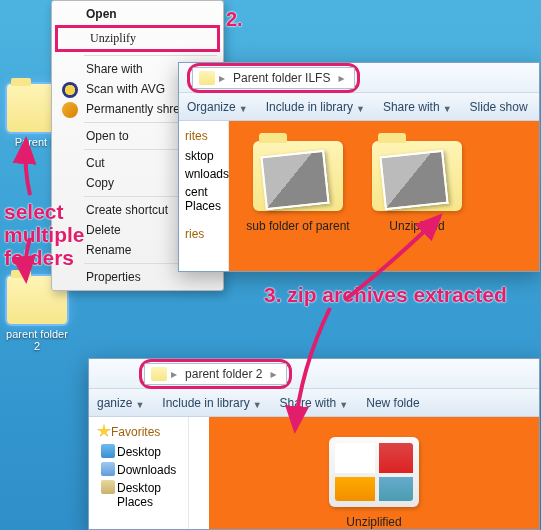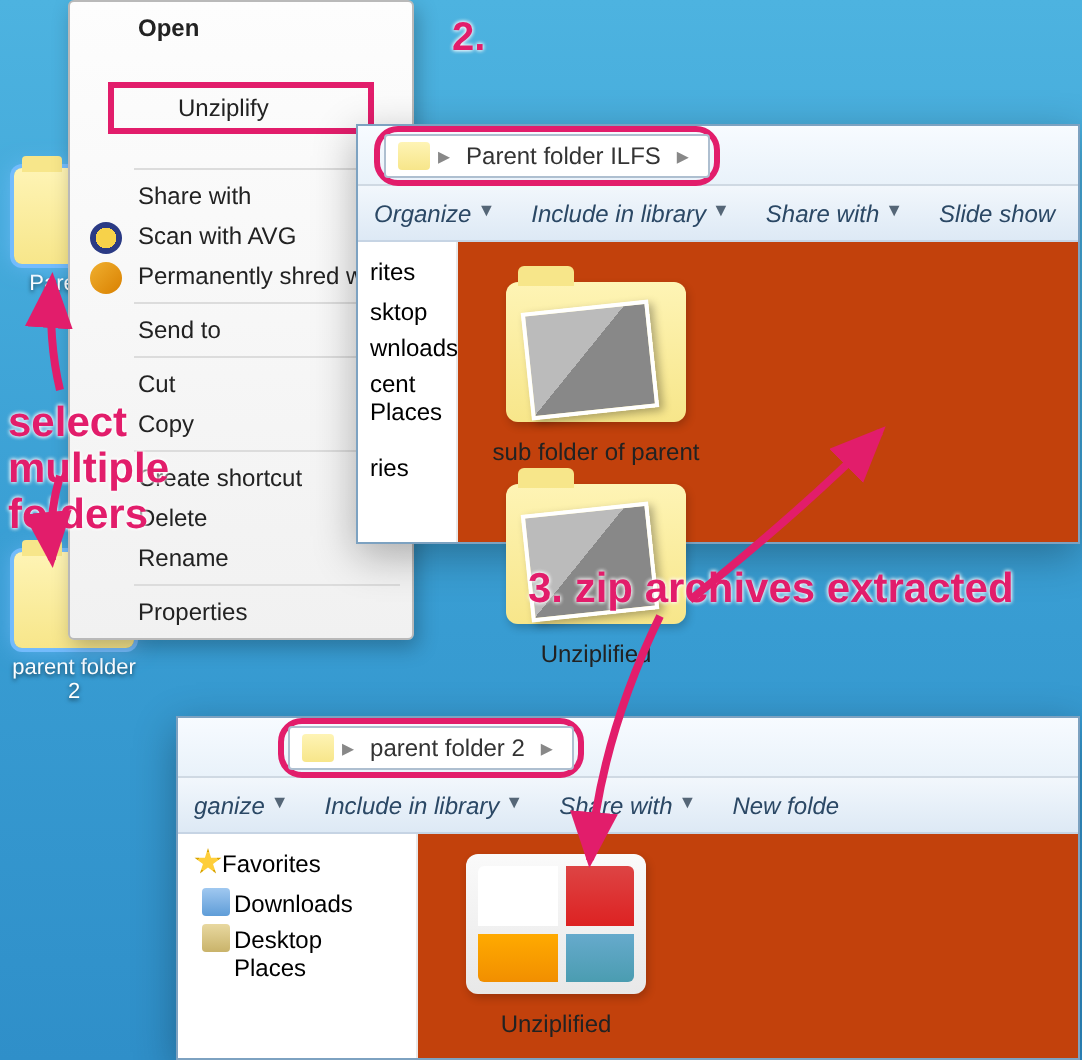--- a/index.html
+++ b/index.html
@@ -3,45 +3,45 @@
   <meta charset="utf-8">
   <style>
     * { margin:0; padding:0; box-sizing:border-box; font-family:"Segoe UI",Tahoma,sans-serif; }
     body { width:541px; height:530px; overflow:hidden; position:relative; background:linear-gradient(180deg,#4db3e0 0%,#3a9fd4 50%,#2f8fc9 100%); }
     .desktop-folder { position:absolute; width:70px; text-align:center; }
     .desktop-folder .thumb { width:60px; height:48px; background:linear-gradient(180deg,#fef4b5 0%,#f7e68a 100%); border-radius:4px; margin:0 auto 4px; position:relative; }
     .desktop-folder .thumb:before { content:""; position:absolute; top:-6px; left:4px; width:20px; height:8px; background:#f7e68a; border-radius:2px 2px 0 0; }
     .desktop-folder .thumb.sel { box-shadow:0 0 0 2px rgba(120,190,255,.9),0 0 12px rgba(120,190,255,.8); }
     .desktop-folder .lbl { font-size:11px; color:#fff; text-shadow:0 1px 2px rgba(0,0,0,.6); }
     
-    .ctxmenu { position:absolute; left:34px; top:0; width:173px; background:linear-gradient(180deg,#fdfdfd,#f1f1f1); border:1px solid #b9b9b9; box-shadow:2px 4px 10px rgba(0,0,0,.25); border-radius:3px; padding:3px 2px; font-size:12px; color:#222; }
+    .ctxmenu { position:absolute; left:51px; top:0; width:173px; background:linear-gradient(180deg,#fdfdfd,#f1f1f1); border:1px solid #b9b9b9; box-shadow:2px 4px 10px rgba(0,0,0,.25); border-radius:3px; padding:3px 2px; font-size:12px; color:#222; }
     .ctxmenu .item { padding:3px 8px 3px 32px; border-radius:2px; position:relative; cursor:default; }
     .ctxmenu .item.bold { font-weight:bold; }
     .ctxmenu .sep { height:1px; background:#dcdcdc; margin:3px 4px 3px 30px; }
     .ctxmenu .arrow { position:absolute; right:8px; top:3px; font-size:10px; color:#555; }
     .ctxmenu .ico { position:absolute; left:8px; top:3px; width:16px; height:16px; }
     
     .callout { position:absolute; font-family:Arial,sans-serif; font-weight:bold; color:#e21d6b; text-shadow:0 0 2px #fff,0 0 2px #fff; line-height:1.1; }
     .step { font-size:20px; }
     .txt { font-size:21px; }
     
     .win { position:absolute; background:#fff; border:1px solid #7da2c1; box-shadow:0 6px 20px rgba(0,0,0,.3); }
     .addrbar { height:30px; background:linear-gradient(180deg,#f7fbff,#e9f2fa); border-bottom:1px solid #cfd9e3; display:flex; align-items:center; color:#222; }
     .breadcrumb { background:#fff; height:22px; border:1px solid #aebfd0; border-radius:2px; display:flex; align-items:center; font-size:12px; padding:0 6px; color:#333; }
     .breadcrumb span { padding:0 4px; }
     .breadcrumb .chev { color:#888; }
     .circled { border:3px solid #e21d6b; border-radius:12px; padding:1px 2px; }
     .cmdbar { height:28px; background:linear-gradient(180deg,#f2f7fc,#dde9f5); border-bottom:1px solid #c6d4e4; display:flex; align-items:center; font-size:12px; color:#2b4865; padding:0 8px; gap:18px; }
-    .cmdbar span { display:inline-flex; align-items:flex-start; gap:3px;font-style:italic; }
+    .cmdbar span { display:inline-flex; align-items:flex-end; gap:3px; }
     .cmdbar .dd { font-size:9px; color:#567; }
-    .side { position:absolute; left:0; top:58px; bottom:0; width:120px; background:#fff; border-right:1px solid #e8e8e8; padding:6px 0; font-size:12px; }
-    .side .hdr { padding:2px 8px 4px 22px; color:#000000; position:relative; }
+    .side { position:absolute; left:0; top:58px; bottom:0; width:100px; background:#fff; border-right:1px solid #e8e8e8; padding:6px 0; font-size:12px; }
+    .side .hdr { padding:2px 8px 4px 22px; color:#a16207; position:relative; }
     .side .row { padding:2px 8px 2px 28px; position:relative; }
     .side .ic { width:14px; height:14px; position:absolute; left:8px; top:1px; border-radius:2px; }
-    .content { position:absolute; left:120px; top:58px; right:0; bottom:0; background:#c2410c; display:flex; padding:20px 14px; gap:9px;flex-direction:column; }
+    .content { position:absolute; left:120px; top:58px; right:0; bottom:0; background:#f97316; display:flex; padding:20px 14px; gap:9px; }
     .folder { text-align:center; font-size:12px; width:110px; color:#222; }
     .folder .th { width:90px; height:70px; background:linear-gradient(180deg,#fef4b5 0%,#f7e68a 100%); border-radius:6px; margin:0 auto 8px; position:relative; box-shadow:1px 2px 4px rgba(0,0,0,.2); }
     .folder .th:before { content:""; position:absolute; top:-8px; left:6px; width:28px; height:10px; background:#f7e68a; border-radius:3px 3px 0 0; }
     .folder .th.pics:after { content:""; position:absolute; left:10px; bottom:4px; width:60px; height:50px; background:linear-gradient(135deg,#bbb 45%,#888 45%); border:2px solid #fff; transform:rotate(-6deg); box-shadow:2px 2px 4px rgba(0,0,0,.3); }
     .folder .th.tiles { background:linear-gradient(180deg,#fafafa,#e8e8e8); overflow:hidden; }
     .folder .th.tiles:before { display:none; }
     .folder .th.tiles:after { content:""; position:absolute; inset:6px; background:
        linear-gradient(#fff,#fff) 0 0/40px 30px no-repeat,
        linear-gradient(#d44,#d22) 44px 0/40px 30px no-repeat,
        linear-gradient(#fa0,#e80) 0 34px/40px 30px no-repeat,
@@ -59,27 +59,27 @@
   <div class="lbl">Parent
 IL</div>
 </div>
 <div class="desktop-folder" style="left:2px; top:276px;">
   <div class="thumb sel"></div>
   <div class="lbl">parent folder 2</div>
 </div>
 
 <div class="ctxmenu">
   <div class="item bold">Open</div>
-  <div class="item" style="border:3px solid #e21d6b;border-radius:0;margin:17px;">Unziplify</div>
+  <div class="item" style="border:3px solid #e21d6b;border-radius:0;margin:1px;font-family:Liberation Serif, serif;">Unziplify</div>
   <div class="sep"></div>
   <div class="item"><span>Share with</span><span class="arrow">▶</span></div>
   <div class="item"><span class="ico" style="background:radial-gradient(circle,#f7d24a 45%,#2a3a84 46%);border-radius:50%;"></span><span>Scan with AVG</span></div>
   <div class="item"><span class="ico" style="background:linear-gradient(135deg,#f0b030,#d98000);border-radius:50%;"></span><span>Permanently shred with</span></div>
   <div class="sep"></div>
-  <div class="item"><span>Send to</span><span class="arrow">▶</span></div>
+  <div class="item"><span>Open to</span><span class="arrow">▶</span></div>
   <div class="sep"></div>
   <div class="item">Cut</div>
   <div class="item">Copy</div>
   <div class="sep"></div>
   <div class="item">Create shortcut</div>
   <div class="item">Delete</div>
   <div class="item">Rename</div>
   <div class="sep"></div>
   <div class="item">Properties</div>
 </div>
@@ -153,20 +153,21 @@
         <span class="dd">▼</span>
       </span>
     <span>
         <span>Share with</span>
         <span class="dd">▼</span>
       </span>
     <span>New folde</span>
   </div>
   <div class="side">
     <div class="hdr"><span class="ic" style="background:radial-gradient(circle,#fece3a 50%,#d9a400 51%);clip-path:polygon(50% 0,61% 35%,98% 35%,68% 57%,79% 91%,50% 70%,21% 91%,32% 57%,2% 35%,39% 35%);"></span><span>Favorites</span></div>
+    <div class="row"><span class="ic" style="background:linear-gradient(#6dbcf0,#3a8fd0);left:12px;"></span><span>Desktop</span></div>
     <div class="row"><span class="ic" style="background:linear-gradient(#a0c8f0,#5f9dd8);left:12px;"></span><span>Downloads</span></div>
     <div class="row"><span class="ic" style="background:linear-gradient(#e8d8a0,#c9b36a);left:12px;"></span><span>Desktop Places</span></div>
   </div>
   <div class="content" style="justify-content:center;">
     <div class="folder">
       <div class="th tiles"></div>
       <div>Unziplified</div>
     </div>
   </div>
 </div>

